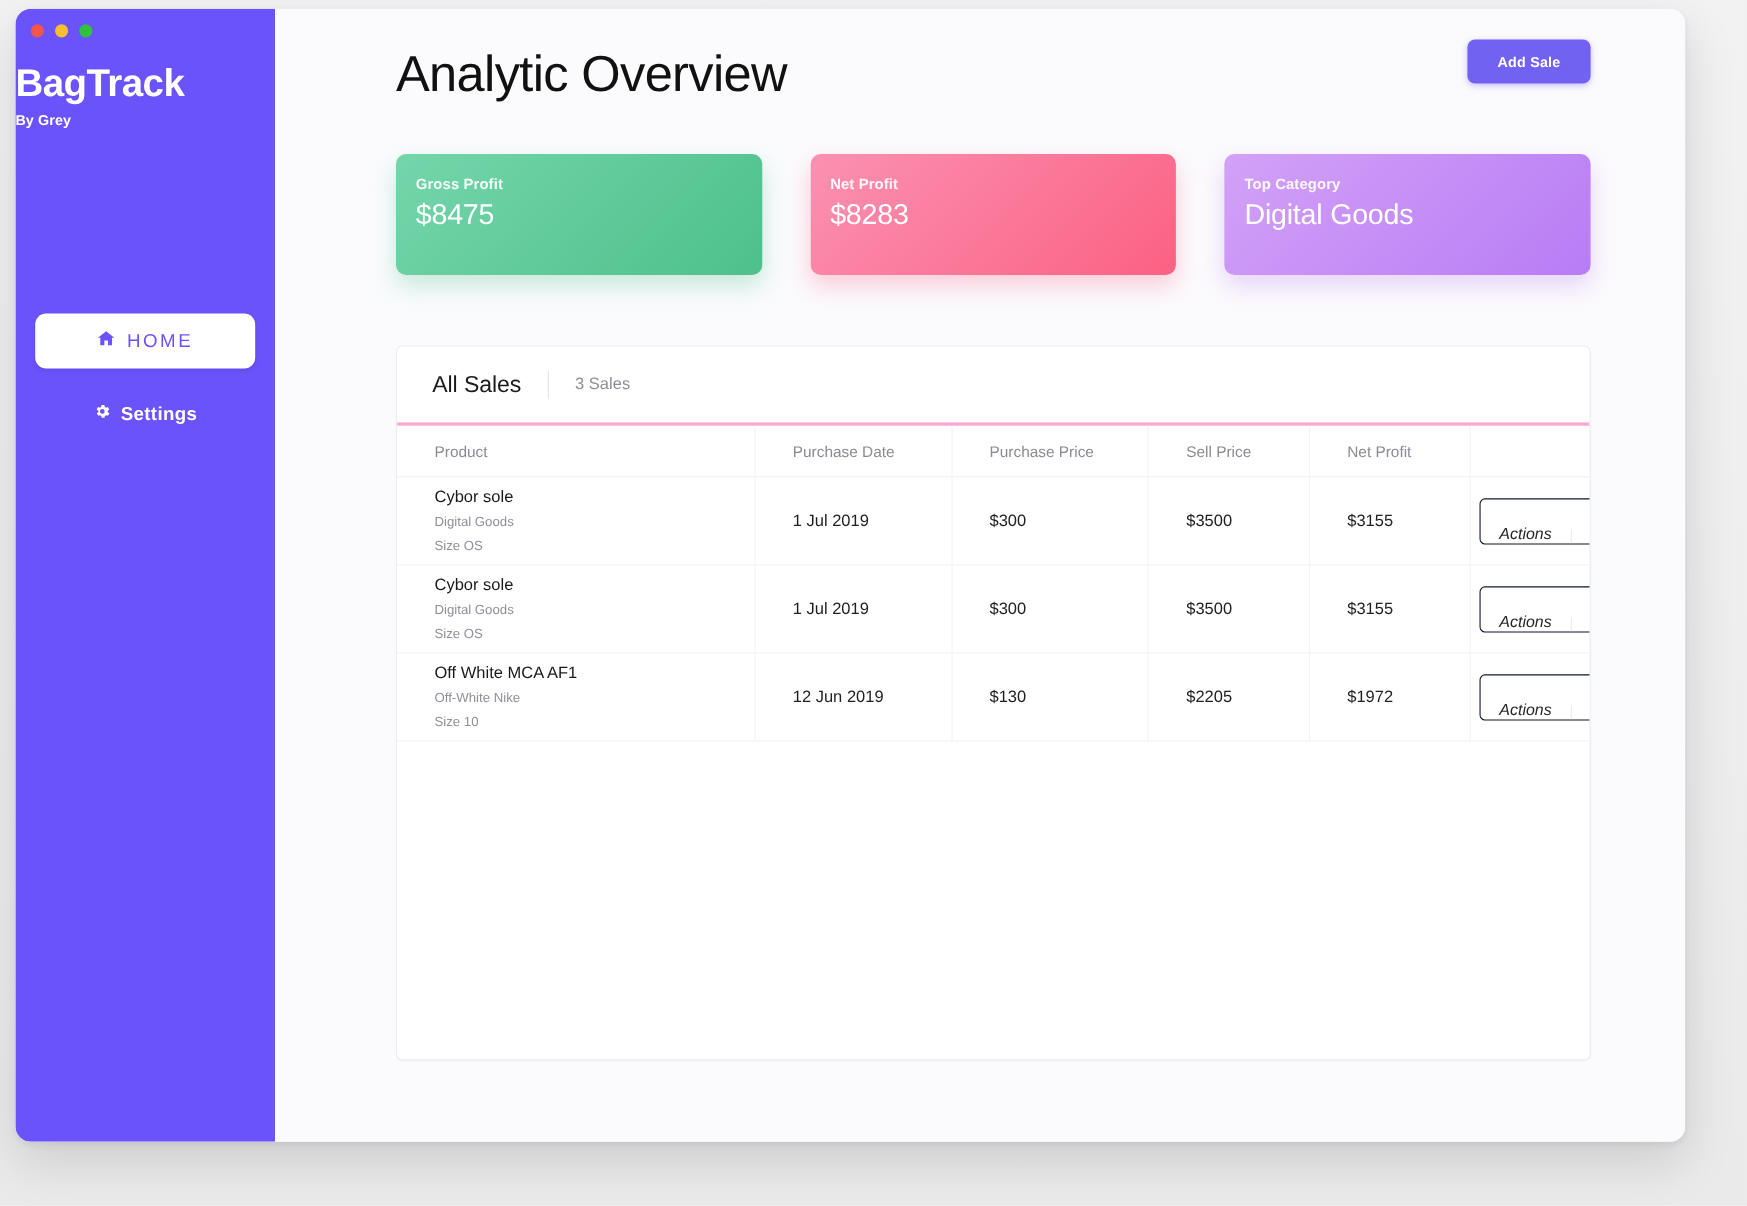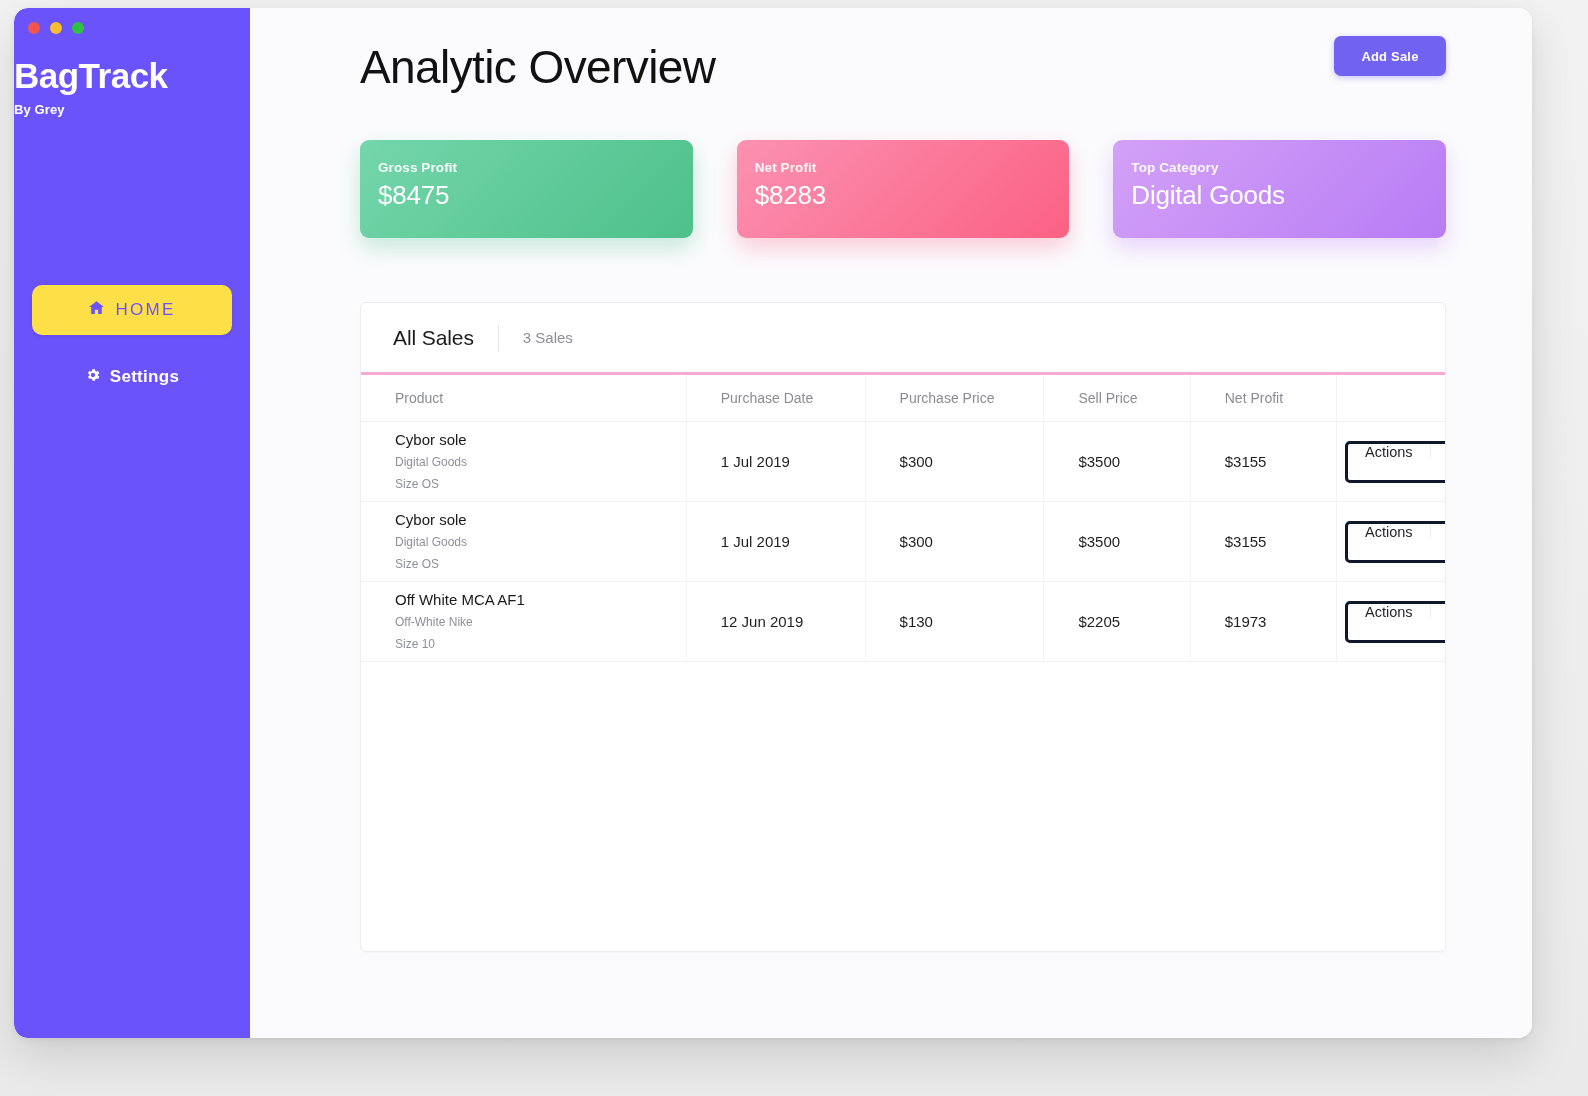--- a/index.html
+++ b/index.html
@@ -68,21 +68,21 @@
     color: #ffffff;
     font-size: 13px;
     font-weight: 700;
     margin-top: 7px;
     letter-spacing: 0.1px;
   }
 
   .nav { margin-top: 168px; padding: 0 18px; }
 
   .nav-item-active {
-    background: #fde047;
+    background: #ffffff;
     border-radius: 10px;
     height: 50px;
     display: flex;
     align-items: center;
     justify-content: center;
     gap: 10px;
     box-shadow: 0 2px 5px rgba(0,0,0,0.08);
   }
   .nav-item-active .nav-label {
     color: #6b53fb;
@@ -146,21 +146,21 @@
   }
 
   
   .stats {
     margin-top: 50px;
     display: flex;
     gap: 44px;
   }
   .stat {
     flex: 1;
-    height: 98px;
+    height: 110px;
     border-radius: 9px;
     padding: 20px 18px 0 18px;
     color: #ffffff;
     position: relative;
   }
   .stat-label {
     font-size: 13.5px;
     font-weight: 700;
     opacity: 0.93;
     letter-spacing: 0.1px;
@@ -235,27 +235,28 @@
     vertical-align: middle;
   }
   td:last-child { border-right: none; }
   td .td-in { padding-left: 34px; }
 
   .prod-name { font-size: 15px; color: #191919; line-height: 1.35; }
   .prod-meta { font-size: 12px; color: #8f8f99; line-height: 1.55; margin-top: 3px; }
 
   .actions-btn {
     display: inline-flex;
-    align-items: flex-start;
-    border: 3px solid #0f172a;
+    align-items: flex-end;
+    border: 1px solid #0f172a;
     border-radius: 5px;
     height: 42px;
     background: #ffffff;
     overflow: hidden;
     cursor: pointer;
+    font-style: italic;
   }
   .actions-label {
     display: flex;
     align-items: center;
     padding: 0 17px;
     font-size: 14.5px;
     color: #27272c;
     white-space: nowrap;
   }
   .actions-caret {
@@ -454,21 +455,21 @@
               <td>
                   <div class="td-in">12 Jun 2019</div>
                 </td>
               <td>
                   <div class="td-in">$130</div>
                 </td>
               <td>
                   <div class="td-in">$2205</div>
                 </td>
               <td>
-                  <div class="td-in">$1973</div>
+                  <div class="td-in">$1972</div>
                 </td>
               <td>
                 <div class="td-in" style="padding-left:8px;">
                   <div class="actions-btn">
                     <span class="actions-label">Actions</span>
                     <span class="actions-caret">
                       <svg width="13" height="13" viewBox="0 0 24 24" fill="none" stroke-width="2.2" stroke-linecap="round" stroke-linejoin="round">
                           <polyline points="6 9 12 15 18 9"></polyline>
                         </svg>
                     </span>

